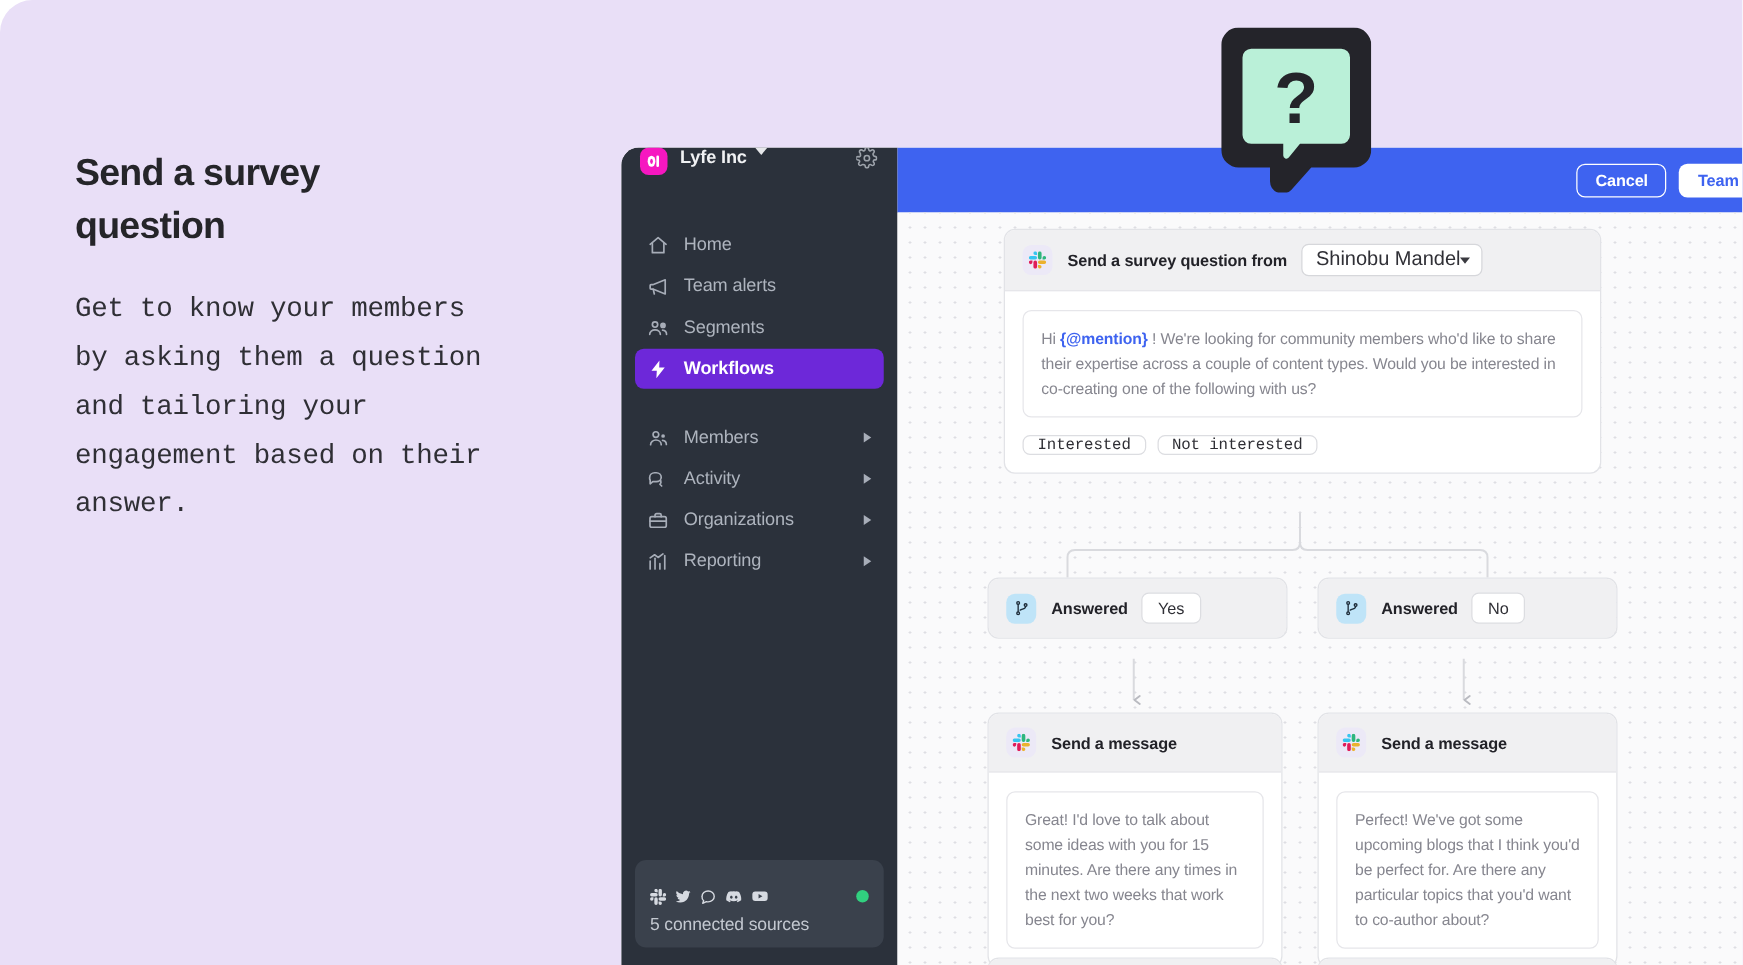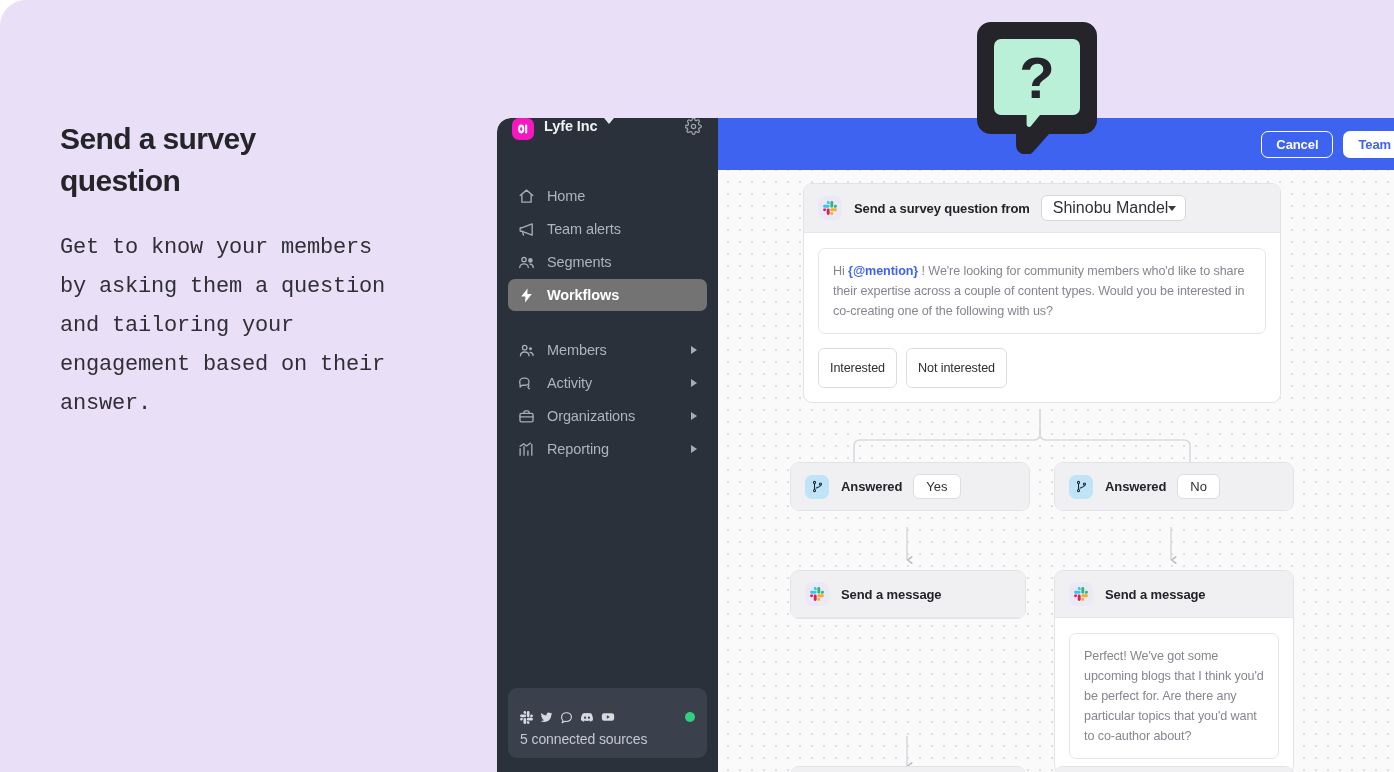--- a/index.html
+++ b/index.html
@@ -103,21 +103,21 @@
     margin-bottom: 1px;
     cursor: pointer;
   }
   .nav-item .ico { width: 17px; height: 17px; flex: 0 0 17px; display:block; }
   .nav-item .lbl {
     font-size: 14.5px;
     color: #aeb4be;
     margin-left: 12px;
     letter-spacing: -0.1px;
   }
-  .nav-item.active { background: #737373; }
+  .nav-item.active { background: #6d28d9; }
   .nav-item.active .lbl { color: #fff; font-weight: bold; }
   .nav-arrow {
     margin-left: auto;
     width: 0; height: 0;
     border-top: 4.5px solid transparent;
     border-bottom: 4.5px solid transparent;
     border-left: 6px solid #a7adb8;
   }
   .nav-sep { height: 22px; }
 
@@ -263,25 +263,25 @@
     color: #86868f;
     letter-spacing: -0.1px;
   }
   .msgbox .mention { color: #3e63f0; font-weight: bold; }
   .msgbox .hi { color: #86868f; }
   .chips { display: flex; gap: 9px; margin-top: 14px; }
   .chip {
     border: 1px solid #dcdde1;
     border-radius: 6px;
     background: #fff;
-    padding: 12px 11px;
+    padding: 0 11px;
     font-size: 12.6px;
     color: #2e2e34;
     cursor: pointer;
-    font-family: Liberation Sans, sans-serif;
+    font-family: Liberation Mono, monospace;
     letter-spacing: -0.1px;
   }
 
   
   .node.flat { background: #f0f0f2; }
 
   svg.wires { position: absolute; left: 0; top: 0; pointer-events: none; }
 
   
   .bubble {
@@ -516,20 +516,23 @@
           <span class="node-ico ico-slack">
             <svg width="14" height="14" viewBox="0 0 24 24">
               <path d="M5.1 15.2a2.5 2.5 0 11-2.5-2.5h2.5v2.5zm1.3 0a2.5 2.5 0 015 0v6.3a2.5 2.5 0 11-5 0v-6.3z" fill="#e01e5a"></path>
               <path d="M8.9 5.1a2.5 2.5 0 112.5-2.5v2.5H8.9zm0 1.3a2.5 2.5 0 010 5H2.6a2.5 2.5 0 110-5h6.3z" fill="#36c5f0"></path>
               <path d="M18.9 8.9a2.5 2.5 0 112.5 2.5h-2.5V8.9zm-1.3 0a2.5 2.5 0 01-5 0V2.6a2.5 2.5 0 115 0v6.3z" fill="#2eb67d"></path>
               <path d="M15.1 18.9a2.5 2.5 0 11-2.5 2.5v-2.5h2.5zm0-1.3a2.5 2.5 0 010-5h6.3a2.5 2.5 0 110 5h-6.3z" fill="#ecb22e"></path>
             </svg>
           </span>
           <span class="node-title">Send a message</span>
         </div>
+        <div class="node-body">
+          <div class="msgbox">Great! I'd love to talk about some ideas with you for 15 minutes. Are there any times in the next two weeks that work best for you?</div>
+        </div>
       </div>
 
       <div class="node" style="left:336px; top:400px; width:240px;">
         <div class="node-head">
           <span class="node-ico ico-slack">
             <svg width="14" height="14" viewBox="0 0 24 24">
               <path d="M5.1 15.2a2.5 2.5 0 11-2.5-2.5h2.5v2.5zm1.3 0a2.5 2.5 0 015 0v6.3a2.5 2.5 0 11-5 0v-6.3z" fill="#e01e5a"></path>
               <path d="M8.9 5.1a2.5 2.5 0 112.5-2.5v2.5H8.9zm0 1.3a2.5 2.5 0 010 5H2.6a2.5 2.5 0 110-5h6.3z" fill="#36c5f0"></path>
               <path d="M18.9 8.9a2.5 2.5 0 112.5 2.5h-2.5V8.9zm-1.3 0a2.5 2.5 0 01-5 0V2.6a2.5 2.5 0 115 0v6.3z" fill="#2eb67d"></path>
               <path d="M15.1 18.9a2.5 2.5 0 11-2.5 2.5v-2.5h2.5zm0-1.3a2.5 2.5 0 010-5h6.3a2.5 2.5 0 110 5h-6.3z" fill="#ecb22e"></path>

